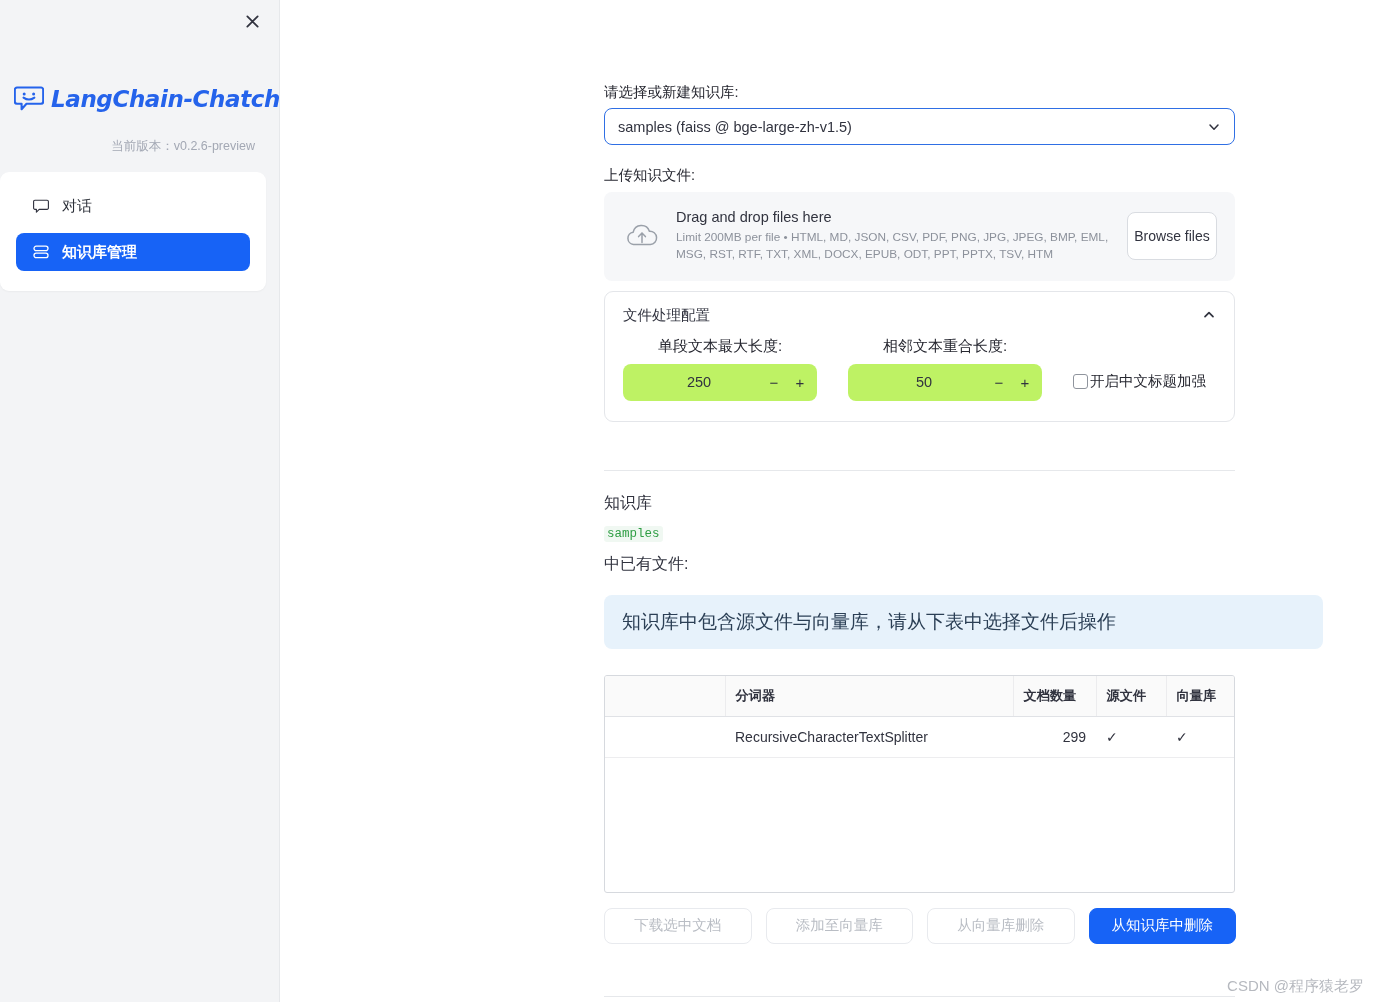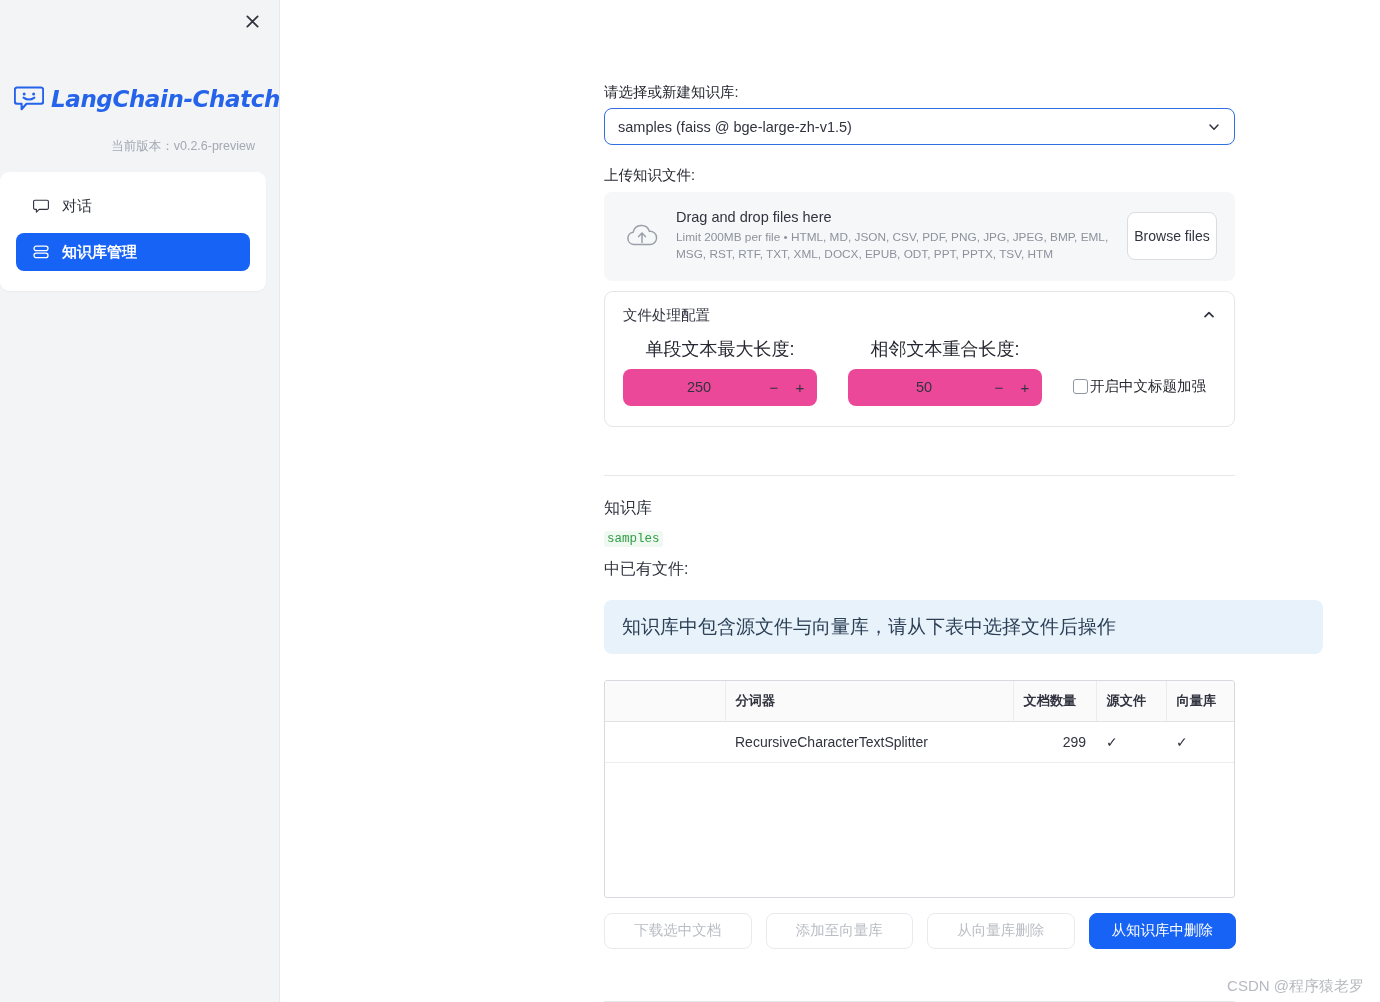--- a/index.html
+++ b/index.html
@@ -106,24 +106,24 @@
     background: #ffffff; padding: 14px 18px 20px 18px; text-align: center;
   }
   .exp-head {
     display: flex; align-items: center; justify-content: space-between;
     cursor: pointer; margin-bottom: 12px;
   }
   .exp-title { font-size: 14.5px; color: #31333f; }
   .exp-chev { color: #31333f; display: flex; align-items: center; }
   .exp-row { display: flex; align-items: flex-end; gap: 31px; }
   .num-group { width: 194px; }
-  .num-label { font-size: 18px; color: #262730; margin-bottom: 8px; }
+  .num-label { font-size: 15px; color: #262730; margin-bottom: 8px; }
   .num-input {
     display: flex; align-items: center; height: 37px;
-    background: #ec4899; border-radius: 8px; padding: 0 4px 0 14px;
+    background: #bef264; border-radius: 8px; padding: 0 4px 0 14px;
   }
   .num-val { flex: 1 1 auto; font-size: 14.5px; color: #31333f; }
   .step-btn {
     width: 26px; height: 28px; display: flex; align-items: center; justify-content: center;
     font-size: 15px; color: #31333f; cursor: pointer; border-radius: 5px;
     user-select: none;
   }
   .chk-wrap {
     display: flex; align-items: center; gap: 2px; height: 37px;
     padding-bottom: 2px; cursor: pointer;

